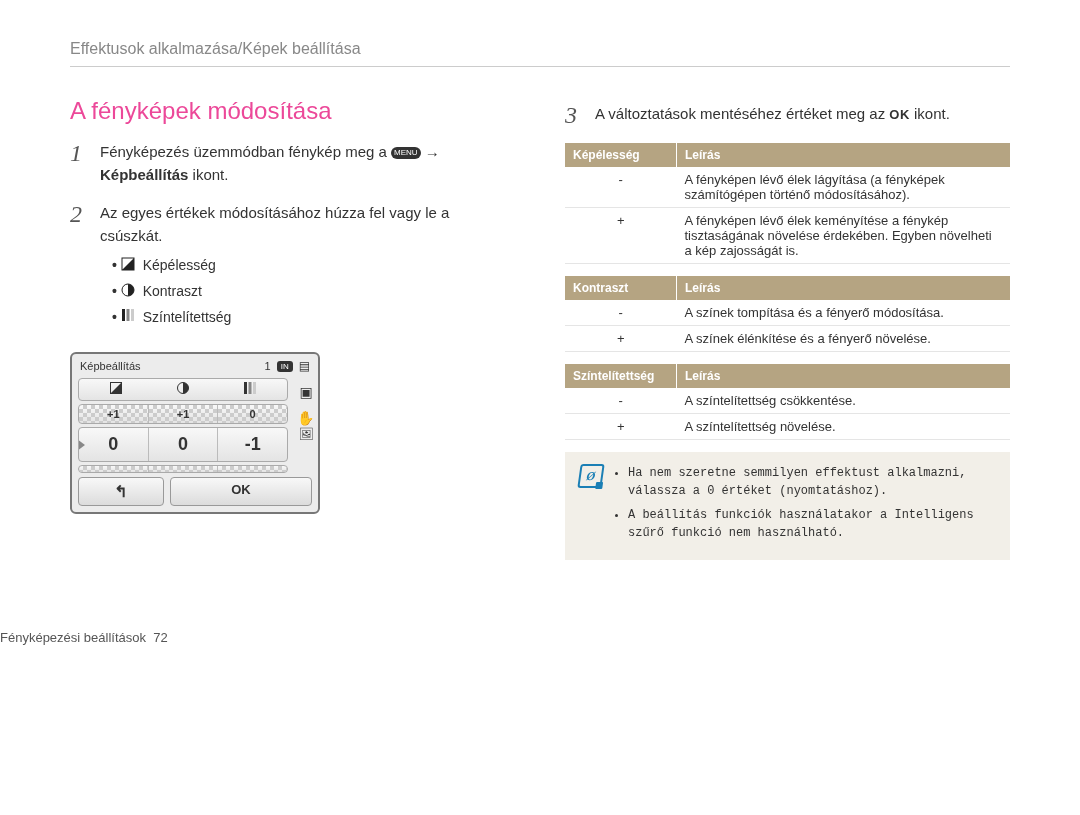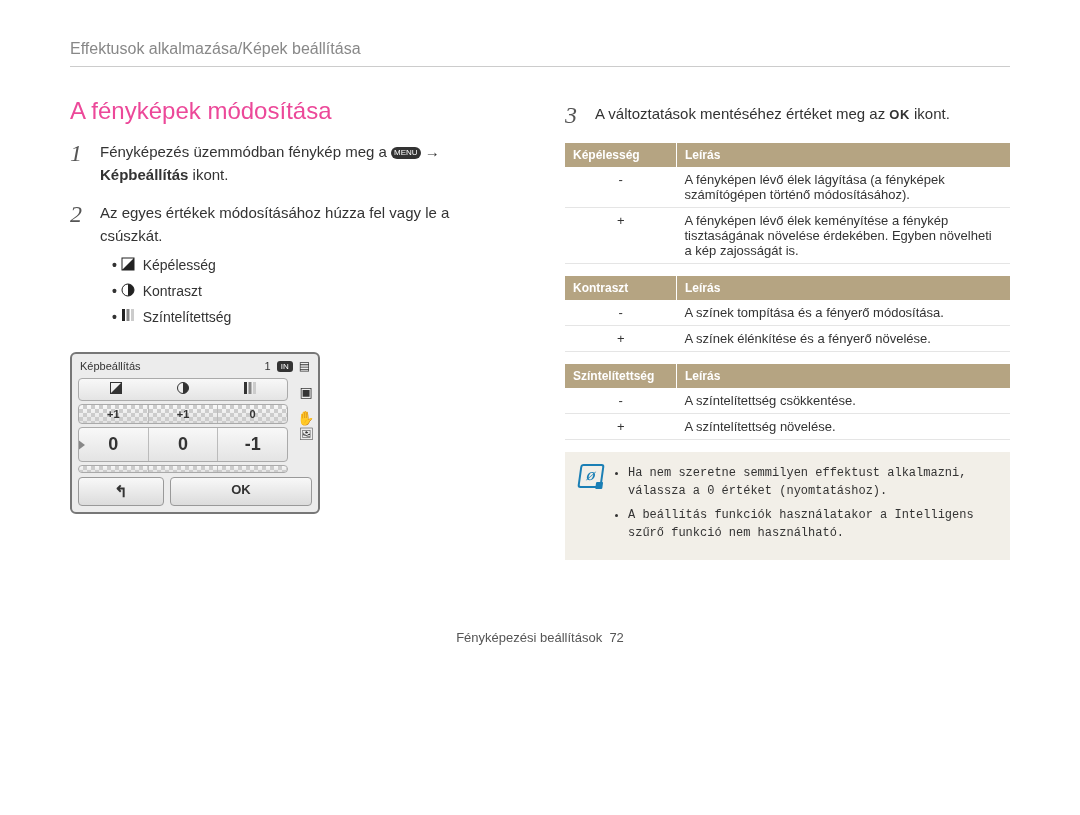--- a/index.html
+++ b/index.html
@@ -260,21 +260,21 @@
   .note-icon::after{
     content:""; position:absolute; right:-3px; bottom:-3px;
     width:7px;height:7px;background:#1b7fb5;border-radius:1px;
   }
   .note-box ul {margin:0;padding-left:15px;}
   .note-box li {margin-bottom:6px;font-family:Liberation Mono, monospace;}
   .footer {
     position:absolute;
     bottom:28px;
     left:0;right:0;
-    text-align:center;
+    text-align:left;
     font-size:13px;
     color:#555;
   }
 </style>
 </head>
 <body>
 
 <div class="page">
   <div class="breadcrumb">Effektusok alkalmazása/Képek beállítása</div>
 

